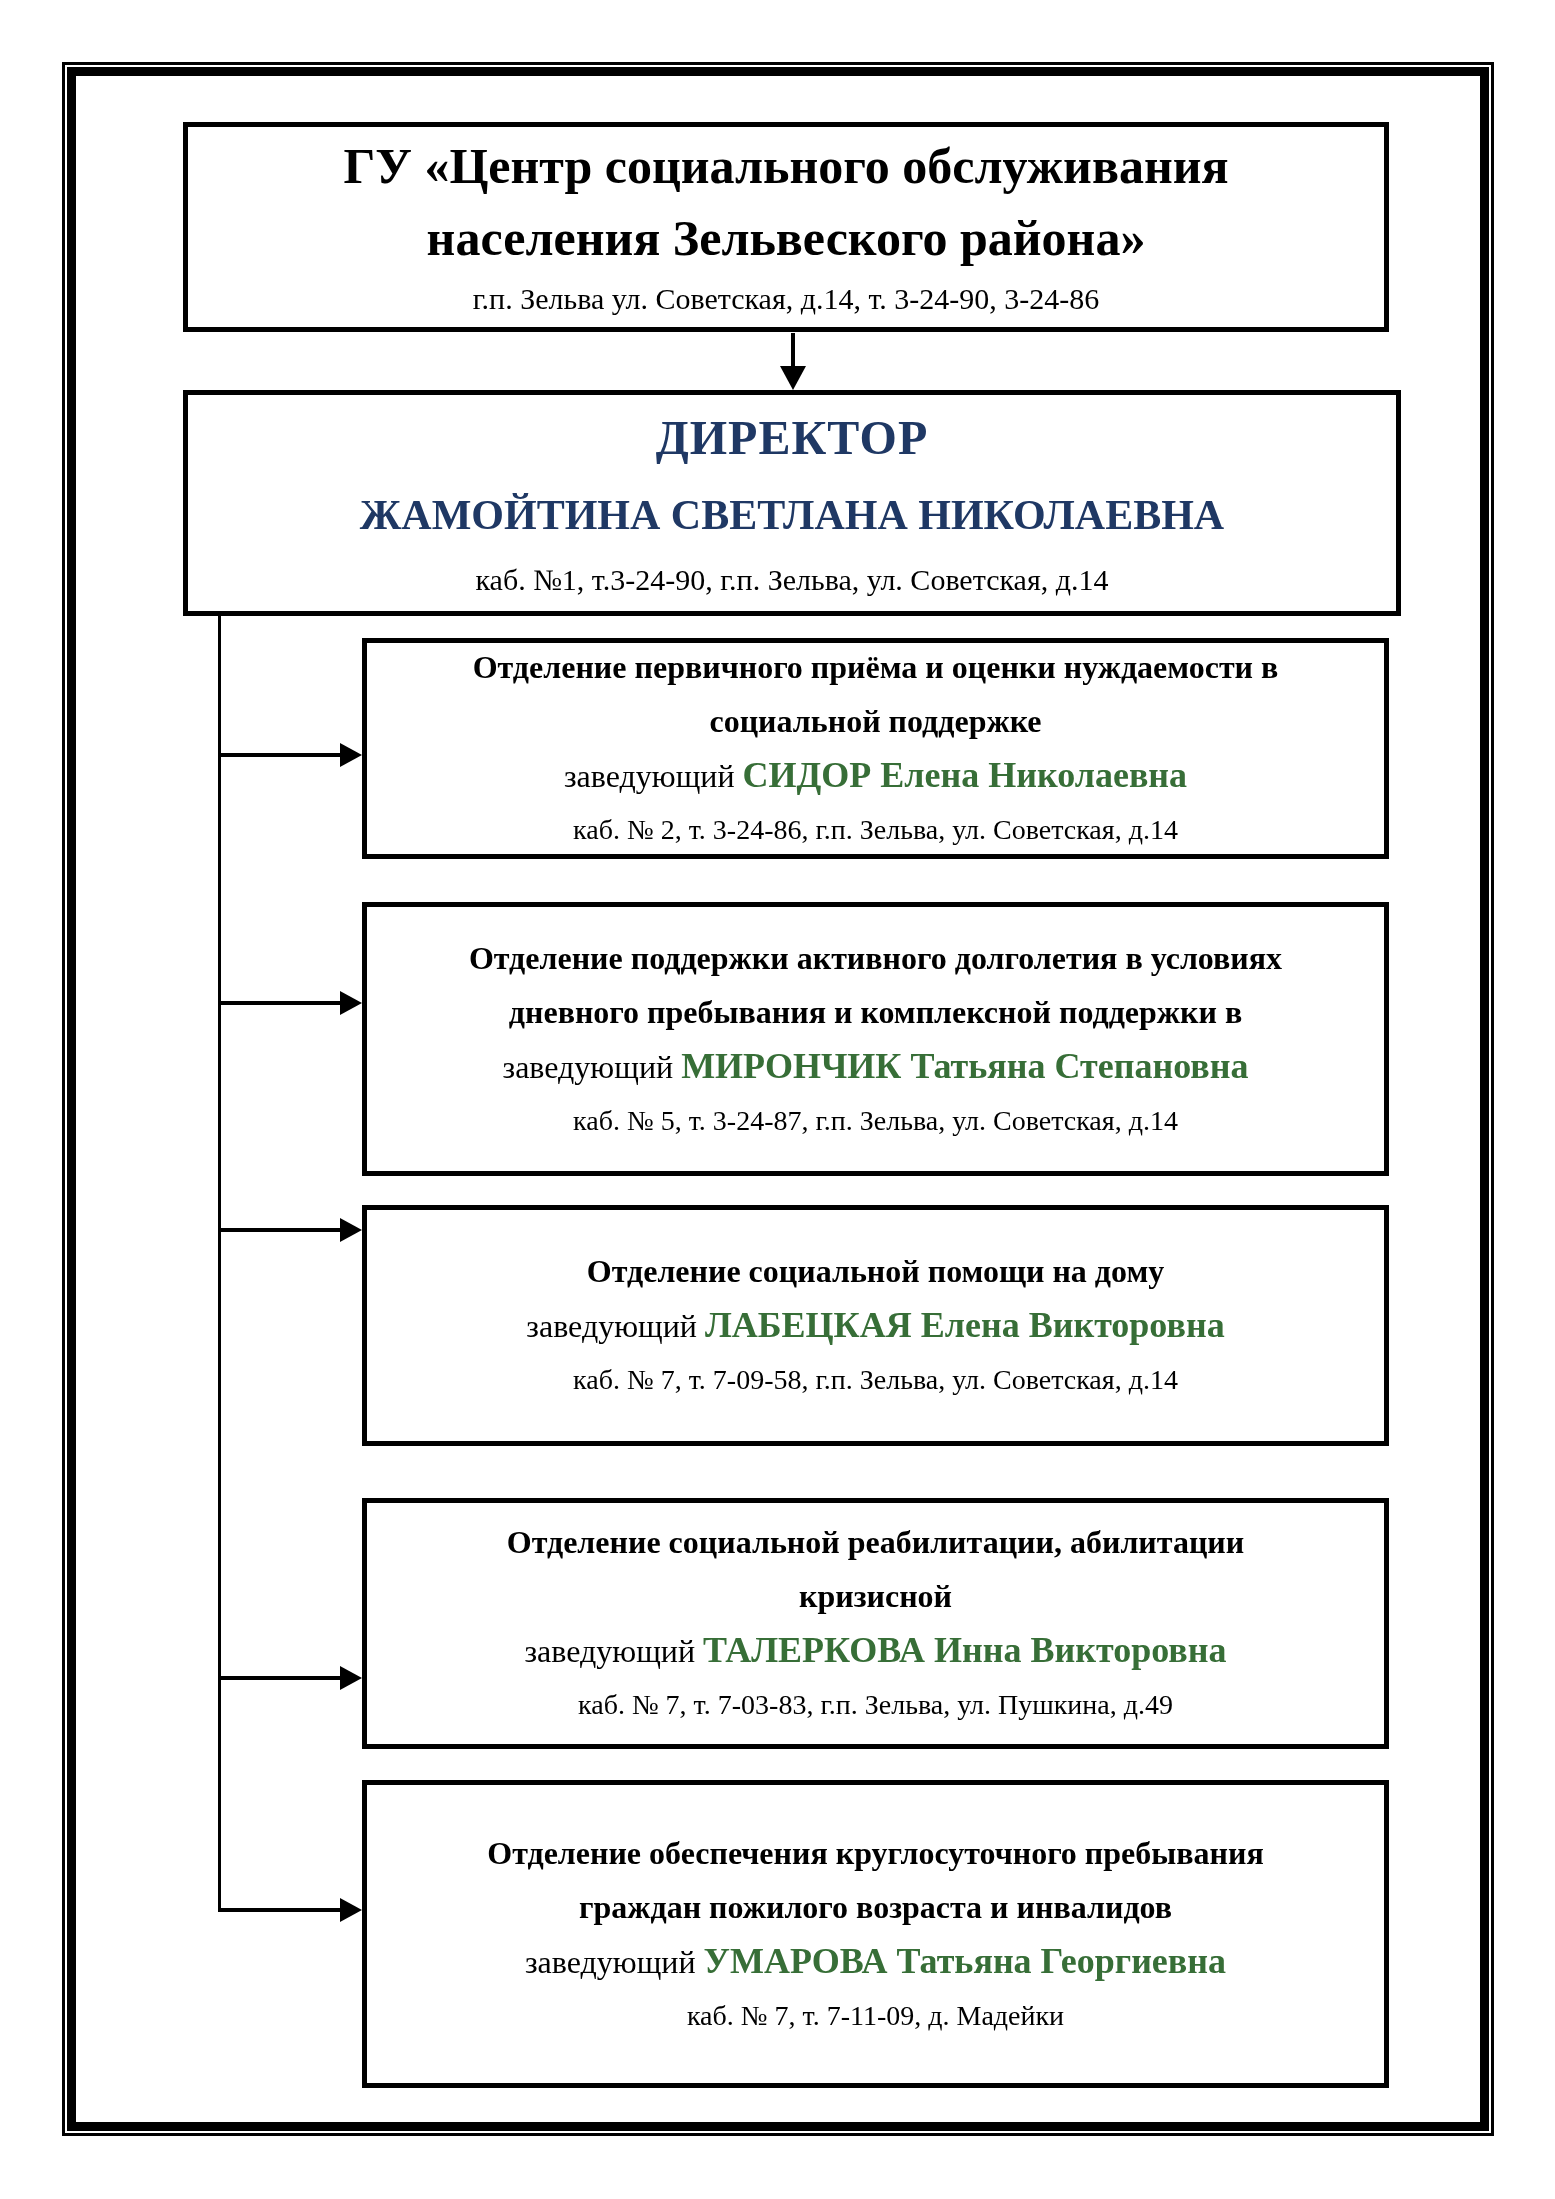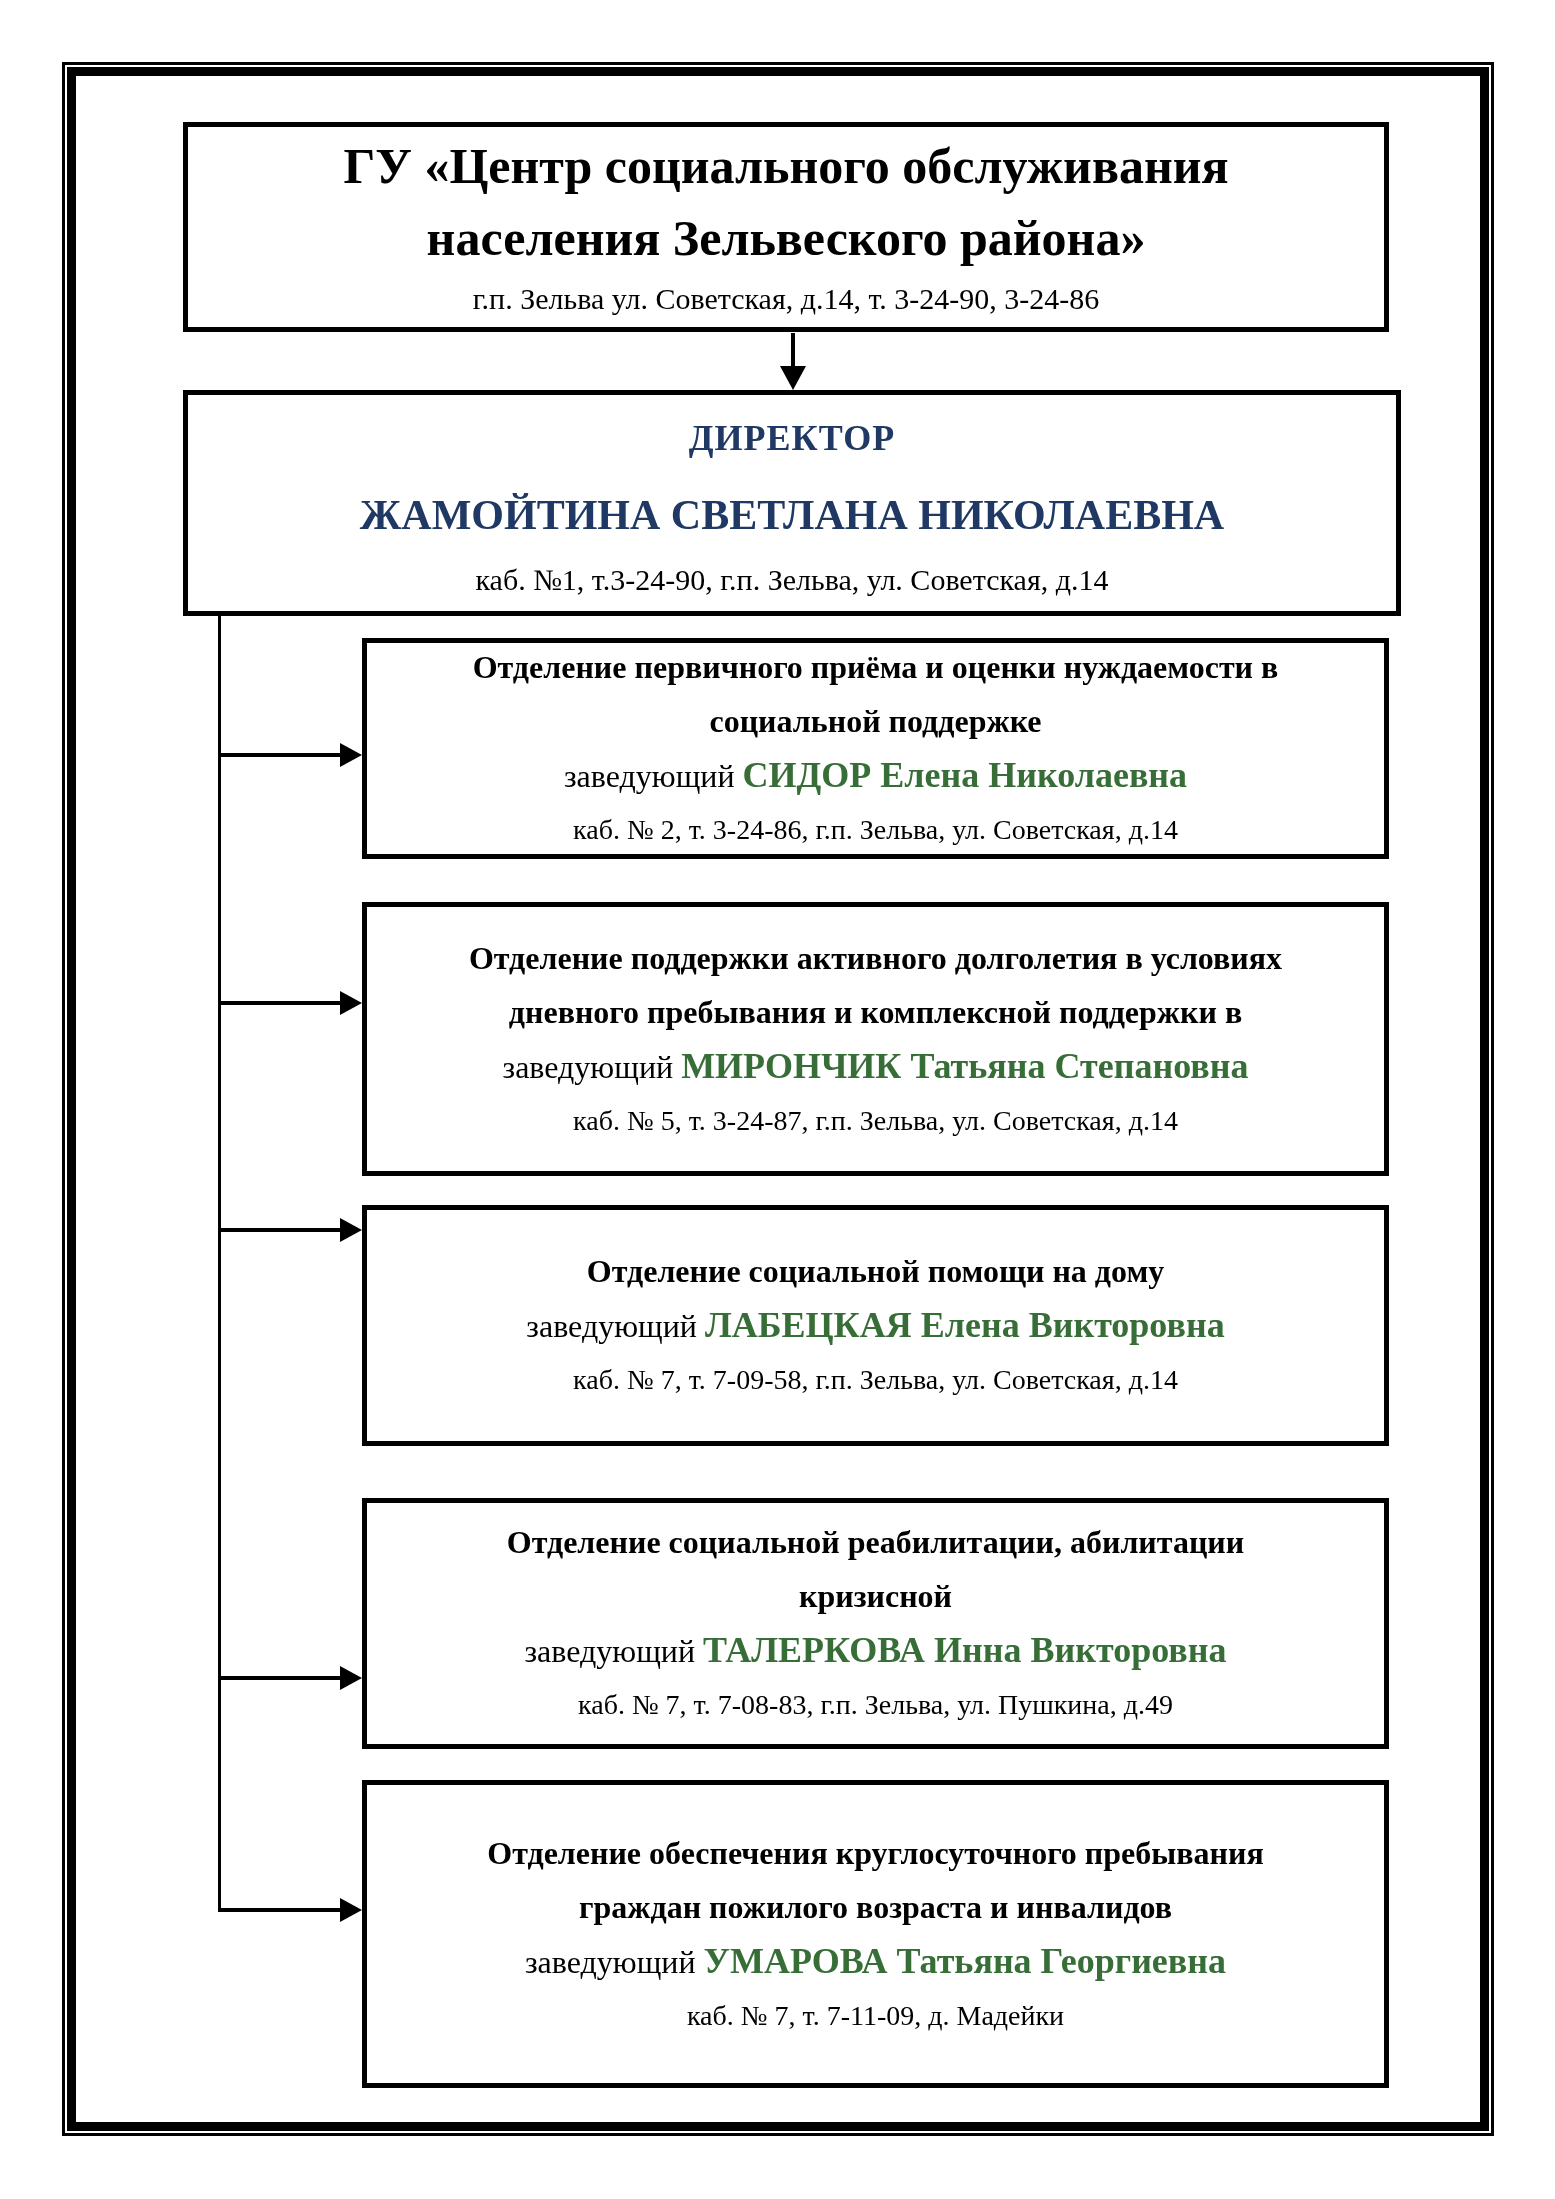--- a/index.html
+++ b/index.html
@@ -42,21 +42,21 @@
     justify-content: center;
     align-items: center;
     text-align: center;
   }
   
   .header-box { left: 183px; top: 122px; width: 1206px; height: 210px; }
   .org-title   { font-size: 50px; font-weight: bold; line-height: 72px; white-space: nowrap; }
   .org-address { font-size: 30px; line-height: 50px; white-space: nowrap; }
   
   .director-box { left: 183px; top: 390px; width: 1218px; height: 226px; }
-  .dir-title   { font-size: 36px; font-weight: bold; color: var(--navy); line-height: 80px; letter-spacing: 1px; }
+  .dir-title   { font-size: 48px; font-weight: bold; color: var(--navy); line-height: 80px; letter-spacing: 1px; }
   .dir-name    { font-size: 42px; font-weight: bold; color: var(--navy); line-height: 74px; white-space: nowrap; }
   .dir-contact { font-size: 30px; line-height: 56px; white-space: nowrap; }
   
   .dept { left: 362px; width: 1027px; padding: 4px 10px; }
   .dept-0 { top: 638px;  height: 221px; }
   .dept-1 { top: 902px;  height: 274px; }
   .dept-2 { top: 1205px; height: 241px; }
   .dept-3 { top: 1498px; height: 251px; }
   .dept-4 { top: 1780px; height: 308px; }
   .dept-title-line { font-size: 32px; font-weight: bold; line-height: 54px; white-space: nowrap; }
@@ -154,21 +154,21 @@
   <div class="box dept dept-2">
     <div class="dept-title-line">Отделение социальной помощи на дому</div>
     <div class="dept-head"><span>заведующий</span> <span class="name">ЛАБЕЦКАЯ Елена Викторовна</span></div>
     <div class="dept-contact">каб. № 7, т. 7-09-58, г.п. Зельва, ул. Советская, д.14</div>
   </div>
 
   <div class="box dept dept-3">
     <div class="dept-title-line">Отделение социальной реабилитации, абилитации</div>
     <div class="dept-title-line">кризисной</div>
     <div class="dept-head"><span>заведующий</span> <span class="name">ТАЛЕРКОВА Инна Викторовна</span></div>
-    <div class="dept-contact">каб. № 7, т. 7-08-83, г.п. Зельва, ул. Пушкина, д.49</div>
+    <div class="dept-contact">каб. № 7, т. 7-03-83, г.п. Зельва, ул. Пушкина, д.49</div>
   </div>
 
   <div class="box dept dept-4">
     <div class="dept-title-line">Отделение обеспечения круглосуточного пребывания</div>
     <div class="dept-title-line">граждан пожилого возраста и инвалидов</div>
     <div class="dept-head"><span>заведующий</span> <span class="name">УМАРОВА Татьяна Георгиевна</span></div>
     <div class="dept-contact">каб. № 7, т. 7-11-09, д. Мадейки</div>
   </div>
 </div>
 

